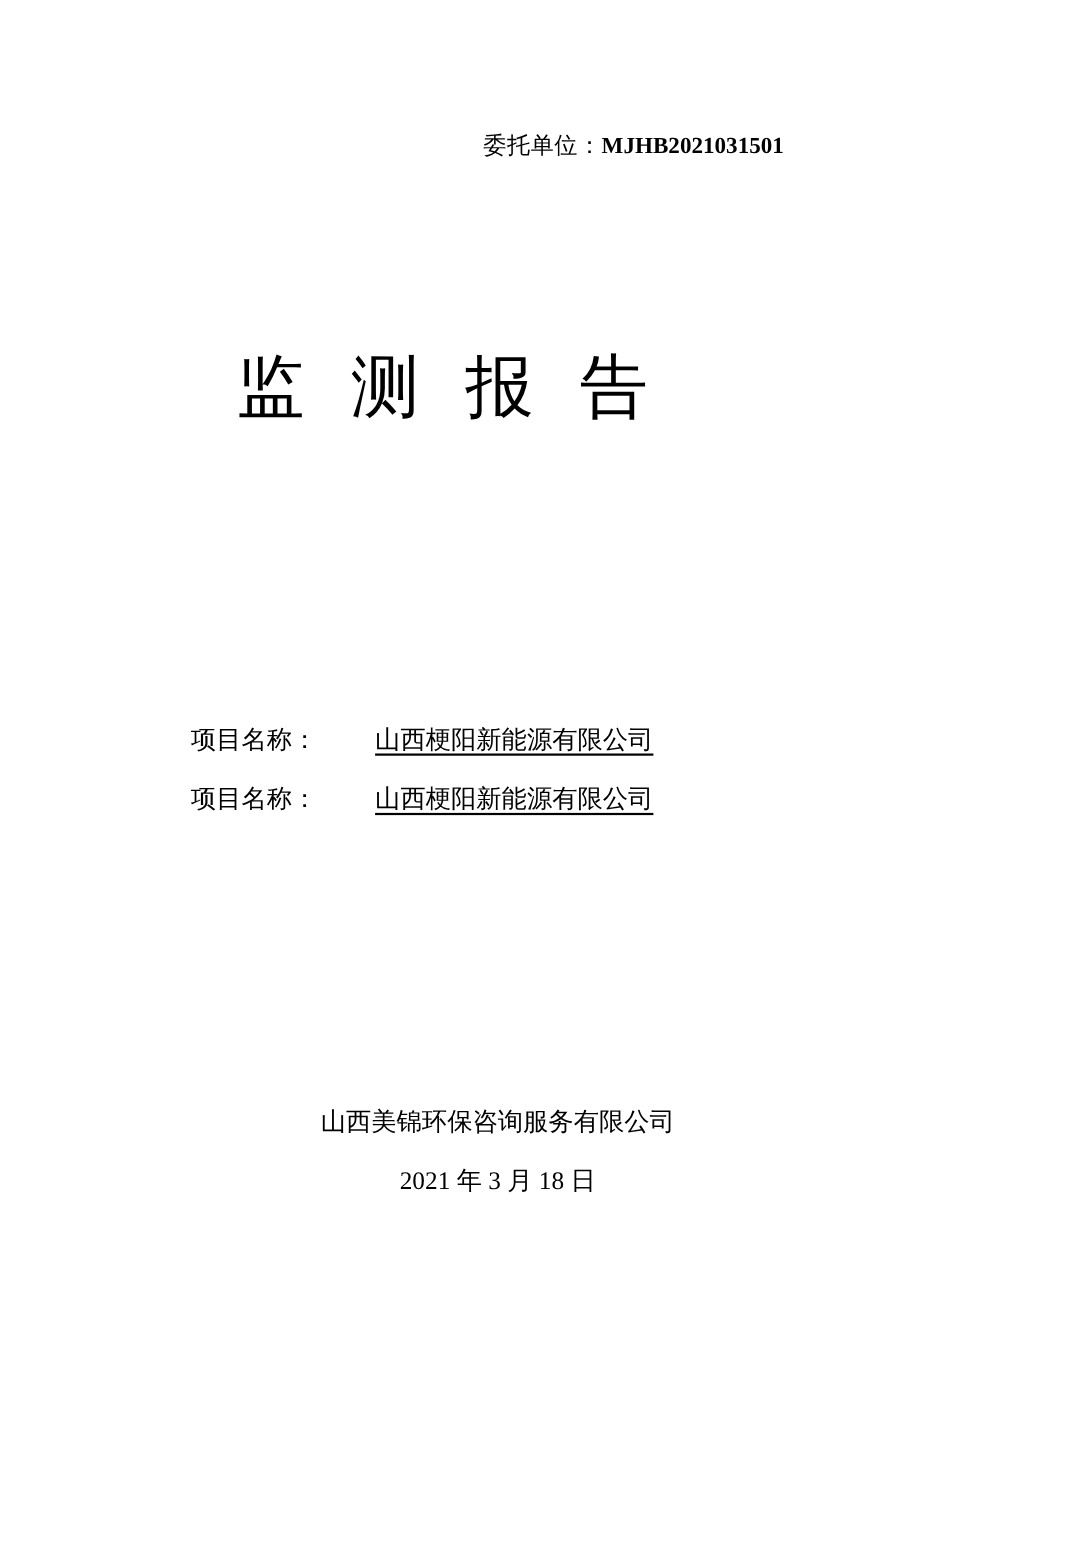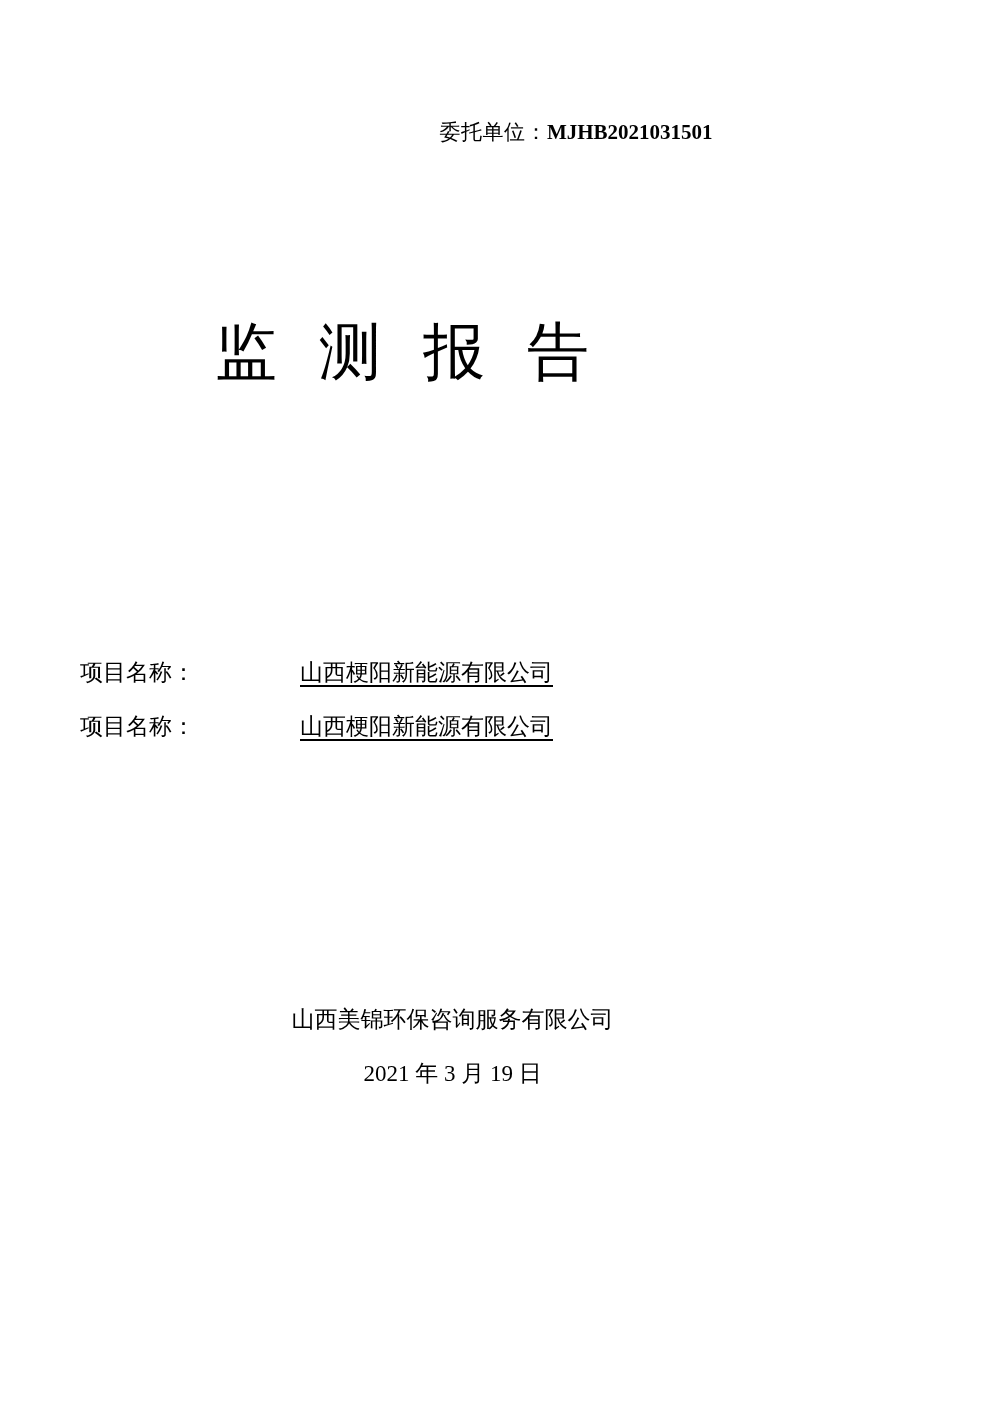--- a/index.html
+++ b/index.html
@@ -69,24 +69,25 @@
     width: 992px;
   }
   .field-row {
     display: flex;
     align-items: baseline;
     font-size: 23px;
     line-height: 54px;
   }
   .field-label {
     width: 300px;
-    text-align: left;
+    text-align: center;
     padding-left: 80px;
     box-sizing: border-box;
     white-space: nowrap;
+    margin-left: 41px;
   }
   .field-value {
     flex: 0 0 auto;
     text-decoration: underline;
     text-underline-offset: 5px;
     white-space: nowrap;
   }
   .field-value.cont {
     margin-left: 300px;
   }
@@ -132,16 +133,16 @@
 
     <div class="field-row">
       <span class="field-label">项目名称：</span>
       <span class="field-value">山西梗阳新能源有限公司</span>
     </div>
 
   </div>
 
   <div class="footer">
     <div class="company">山西美锦环保咨询服务有限公司</div>
-    <div class="date">2021 年 3 月 19 日</div>
+    <div class="date">2021 年 3 月 18 日</div>
   </div>
 
 </div>
 
 </body></html>

